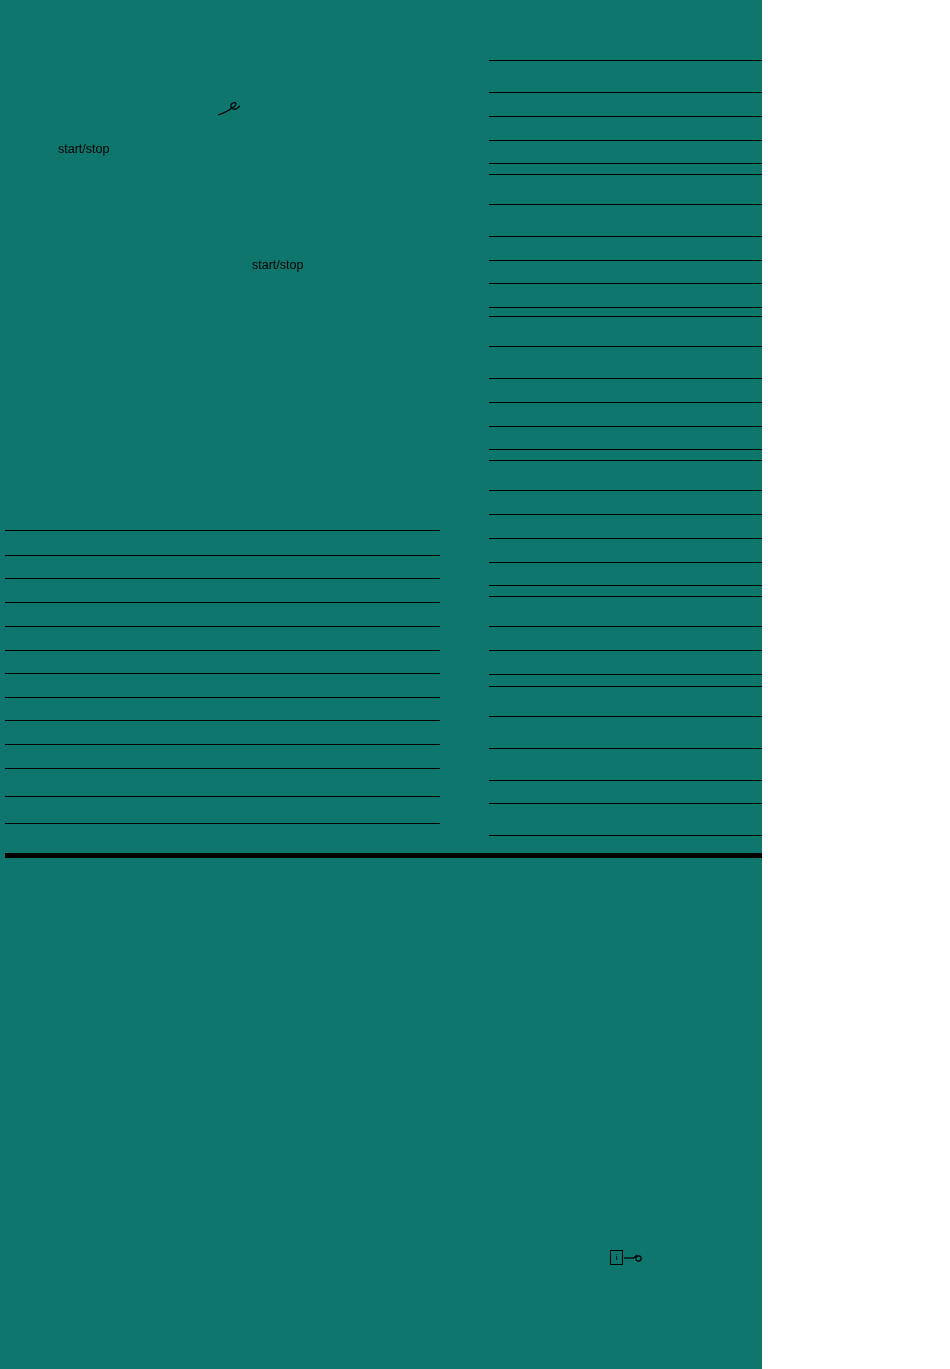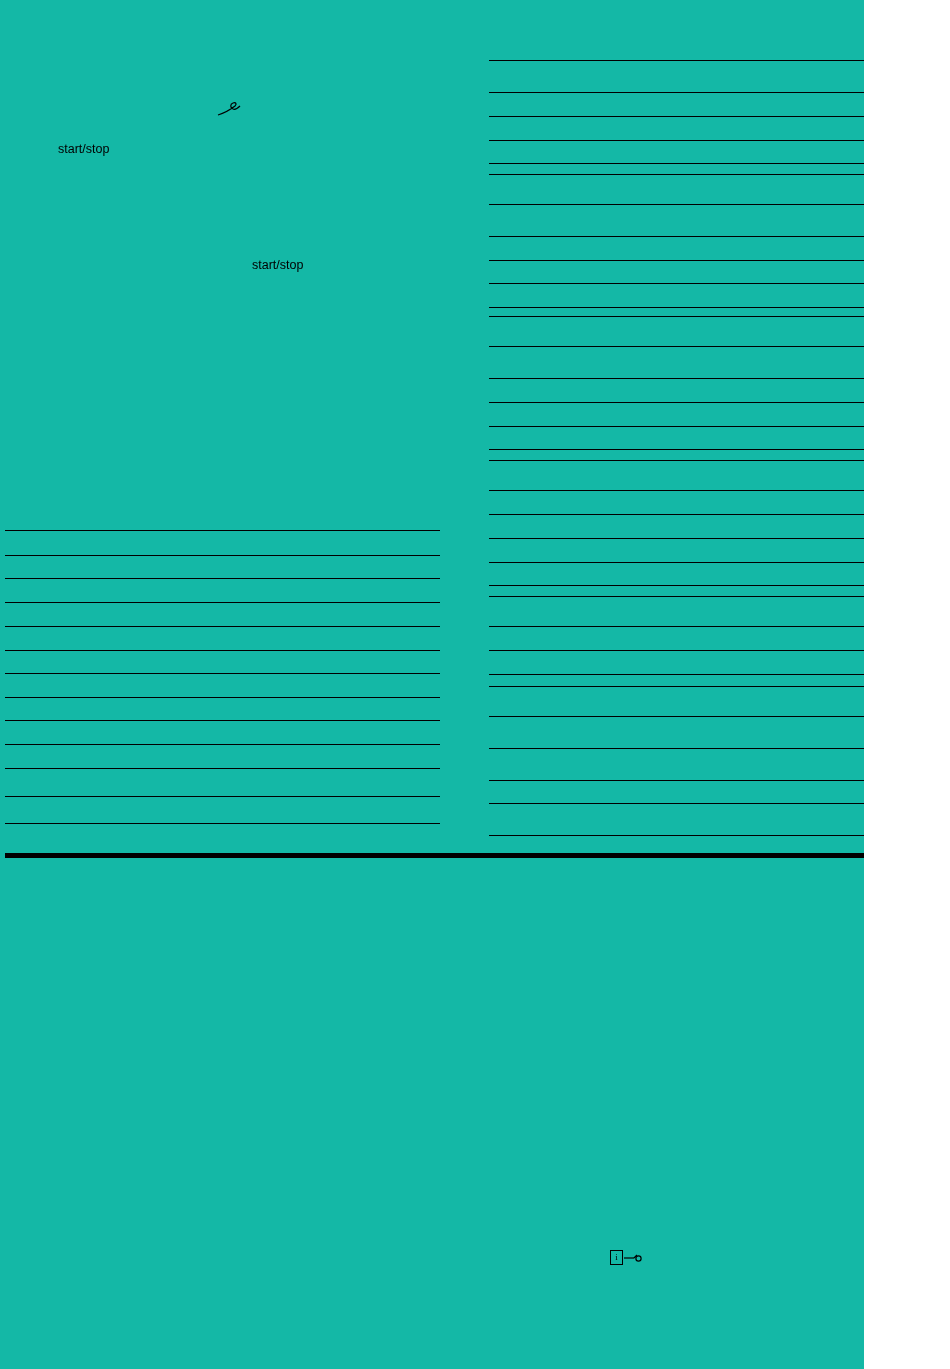--- a/index.html
+++ b/index.html
@@ -6,24 +6,24 @@
     margin: 0;
     padding: 0;
     background: #ffffff;
   }
   body {
     font-family: "Liberation Sans", sans-serif;
     color: #000000;
   }
   #page {
     position: relative;
-    width: 864px;
+    width: 762px;
     height: 1369px;
     overflow: hidden;
-    background: #14b8a6;
+    background: #0f766e;
   }
   .rule {
     position: absolute;
     background: #000000;
     height: 1px;
   }
   .label {
     position: absolute;
     font-size: 12.5px;
     line-height: 14px;

